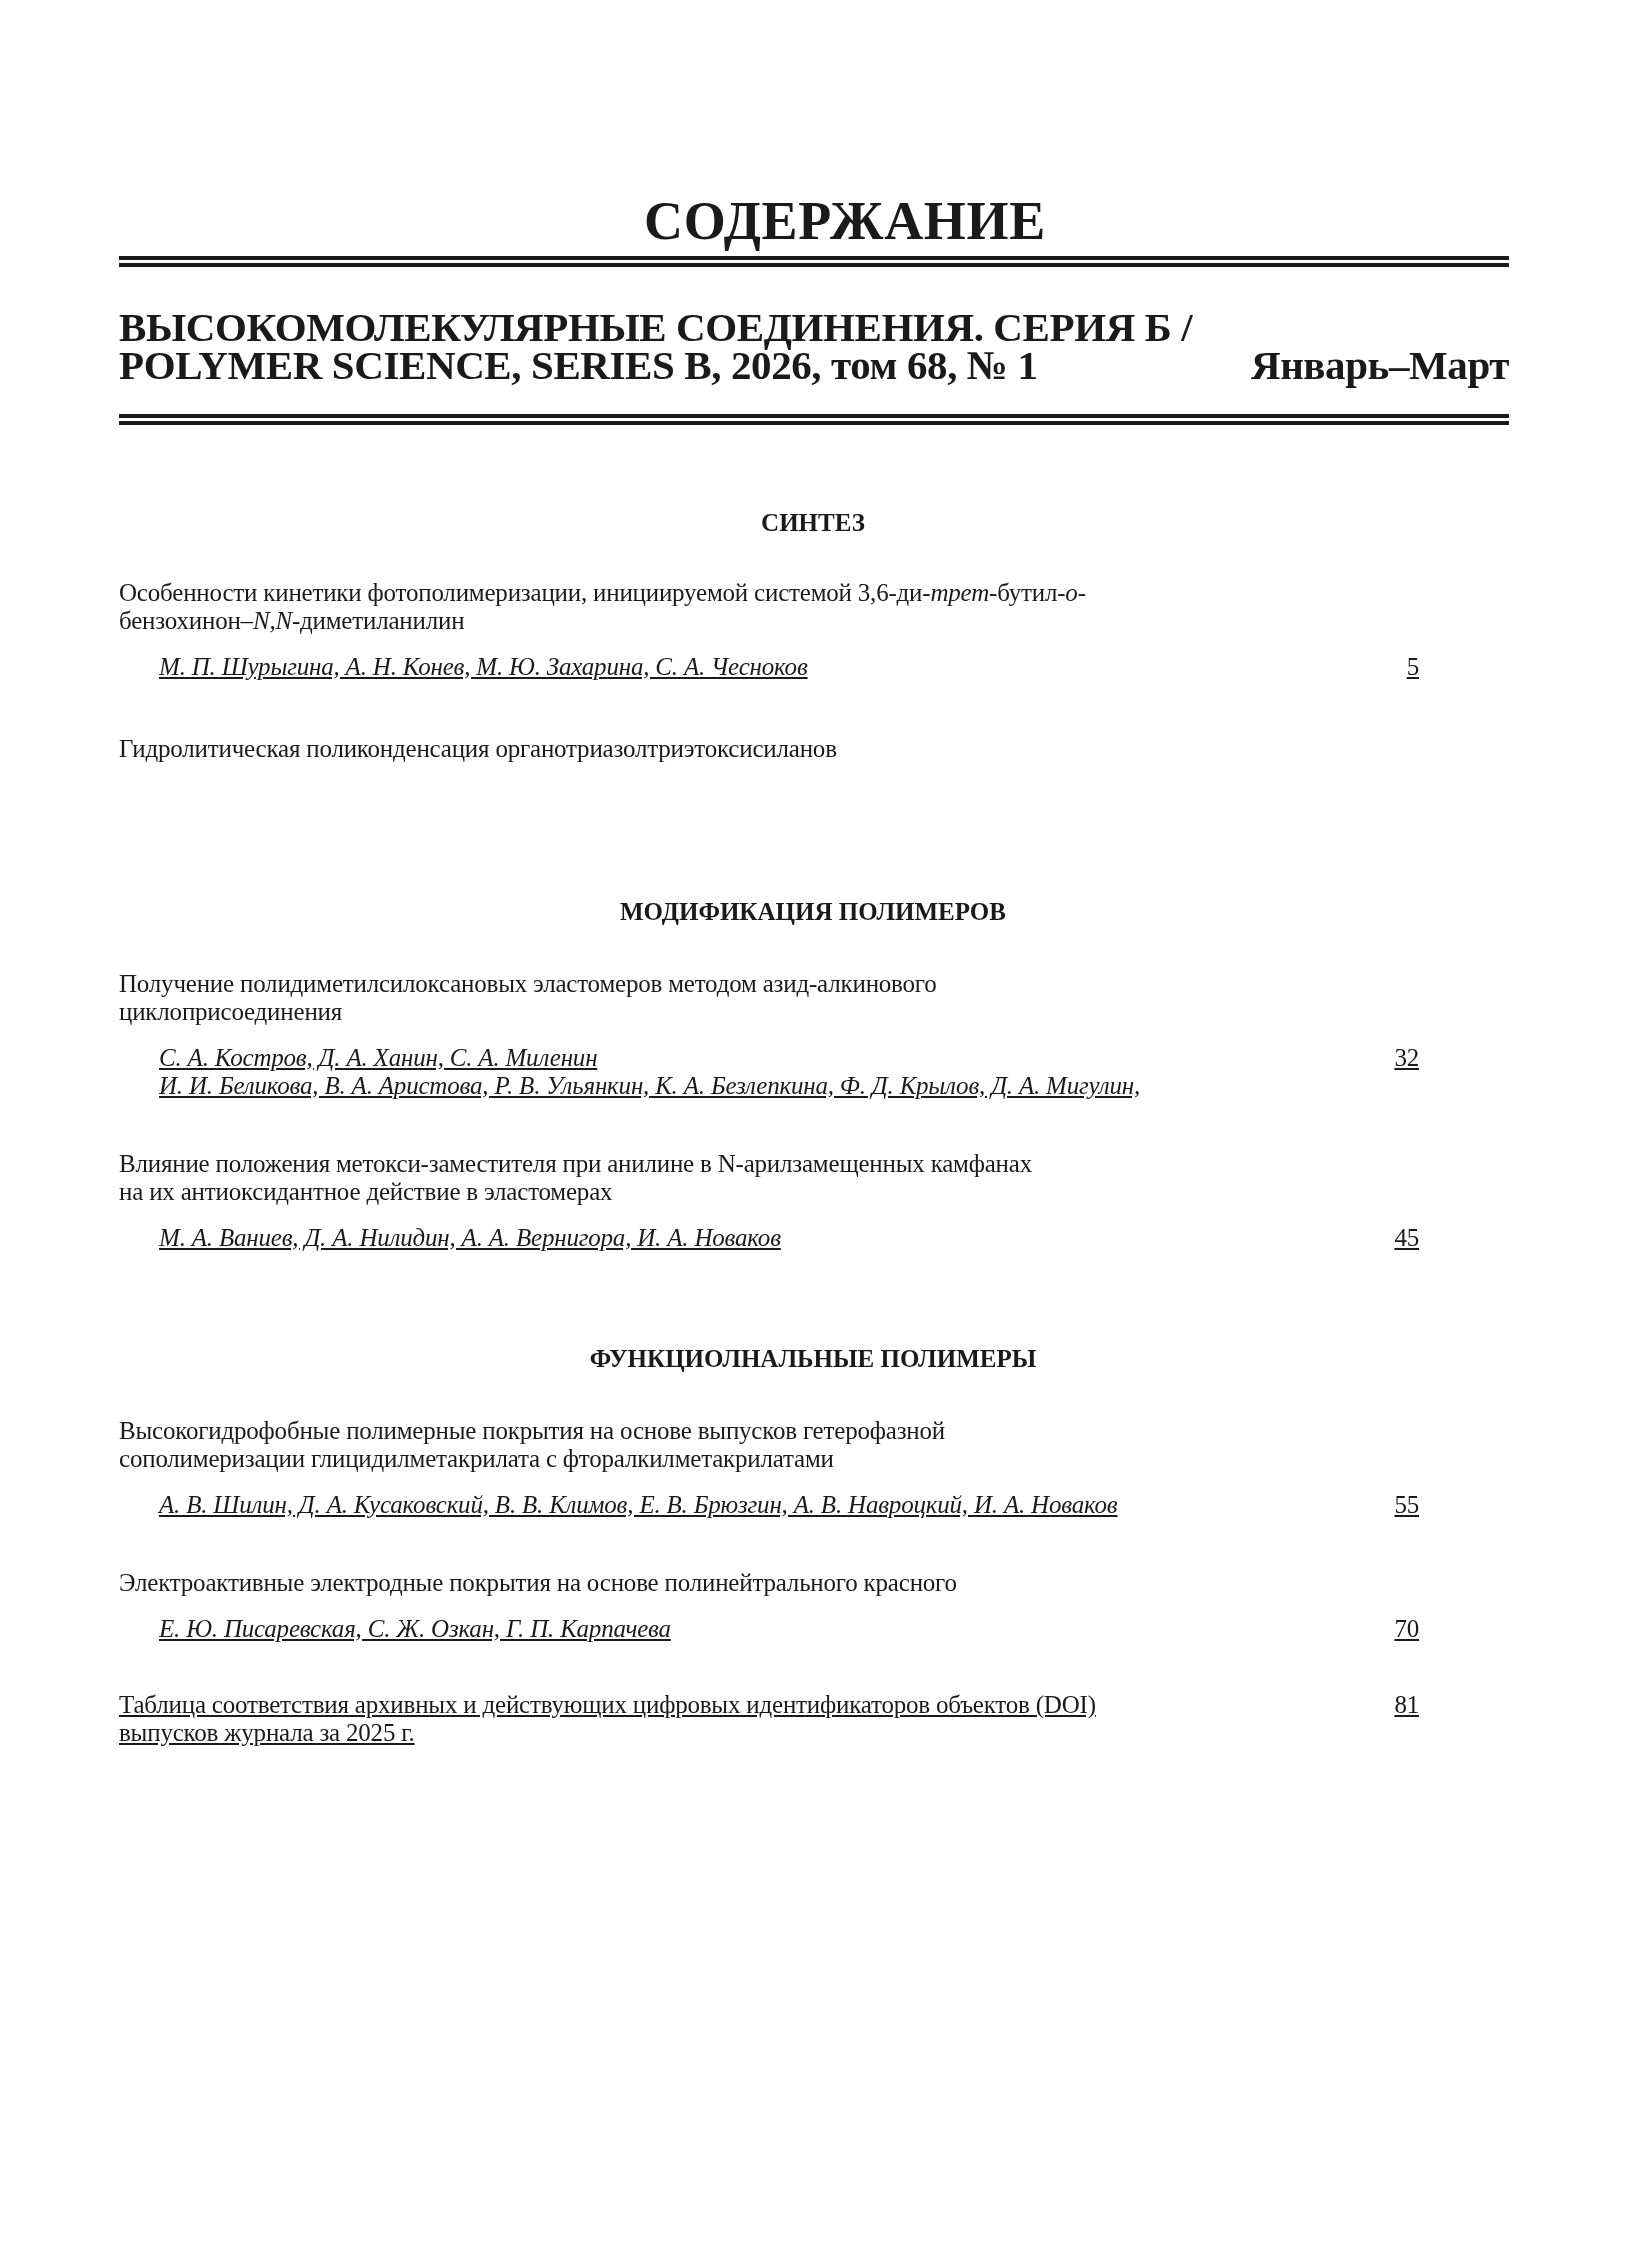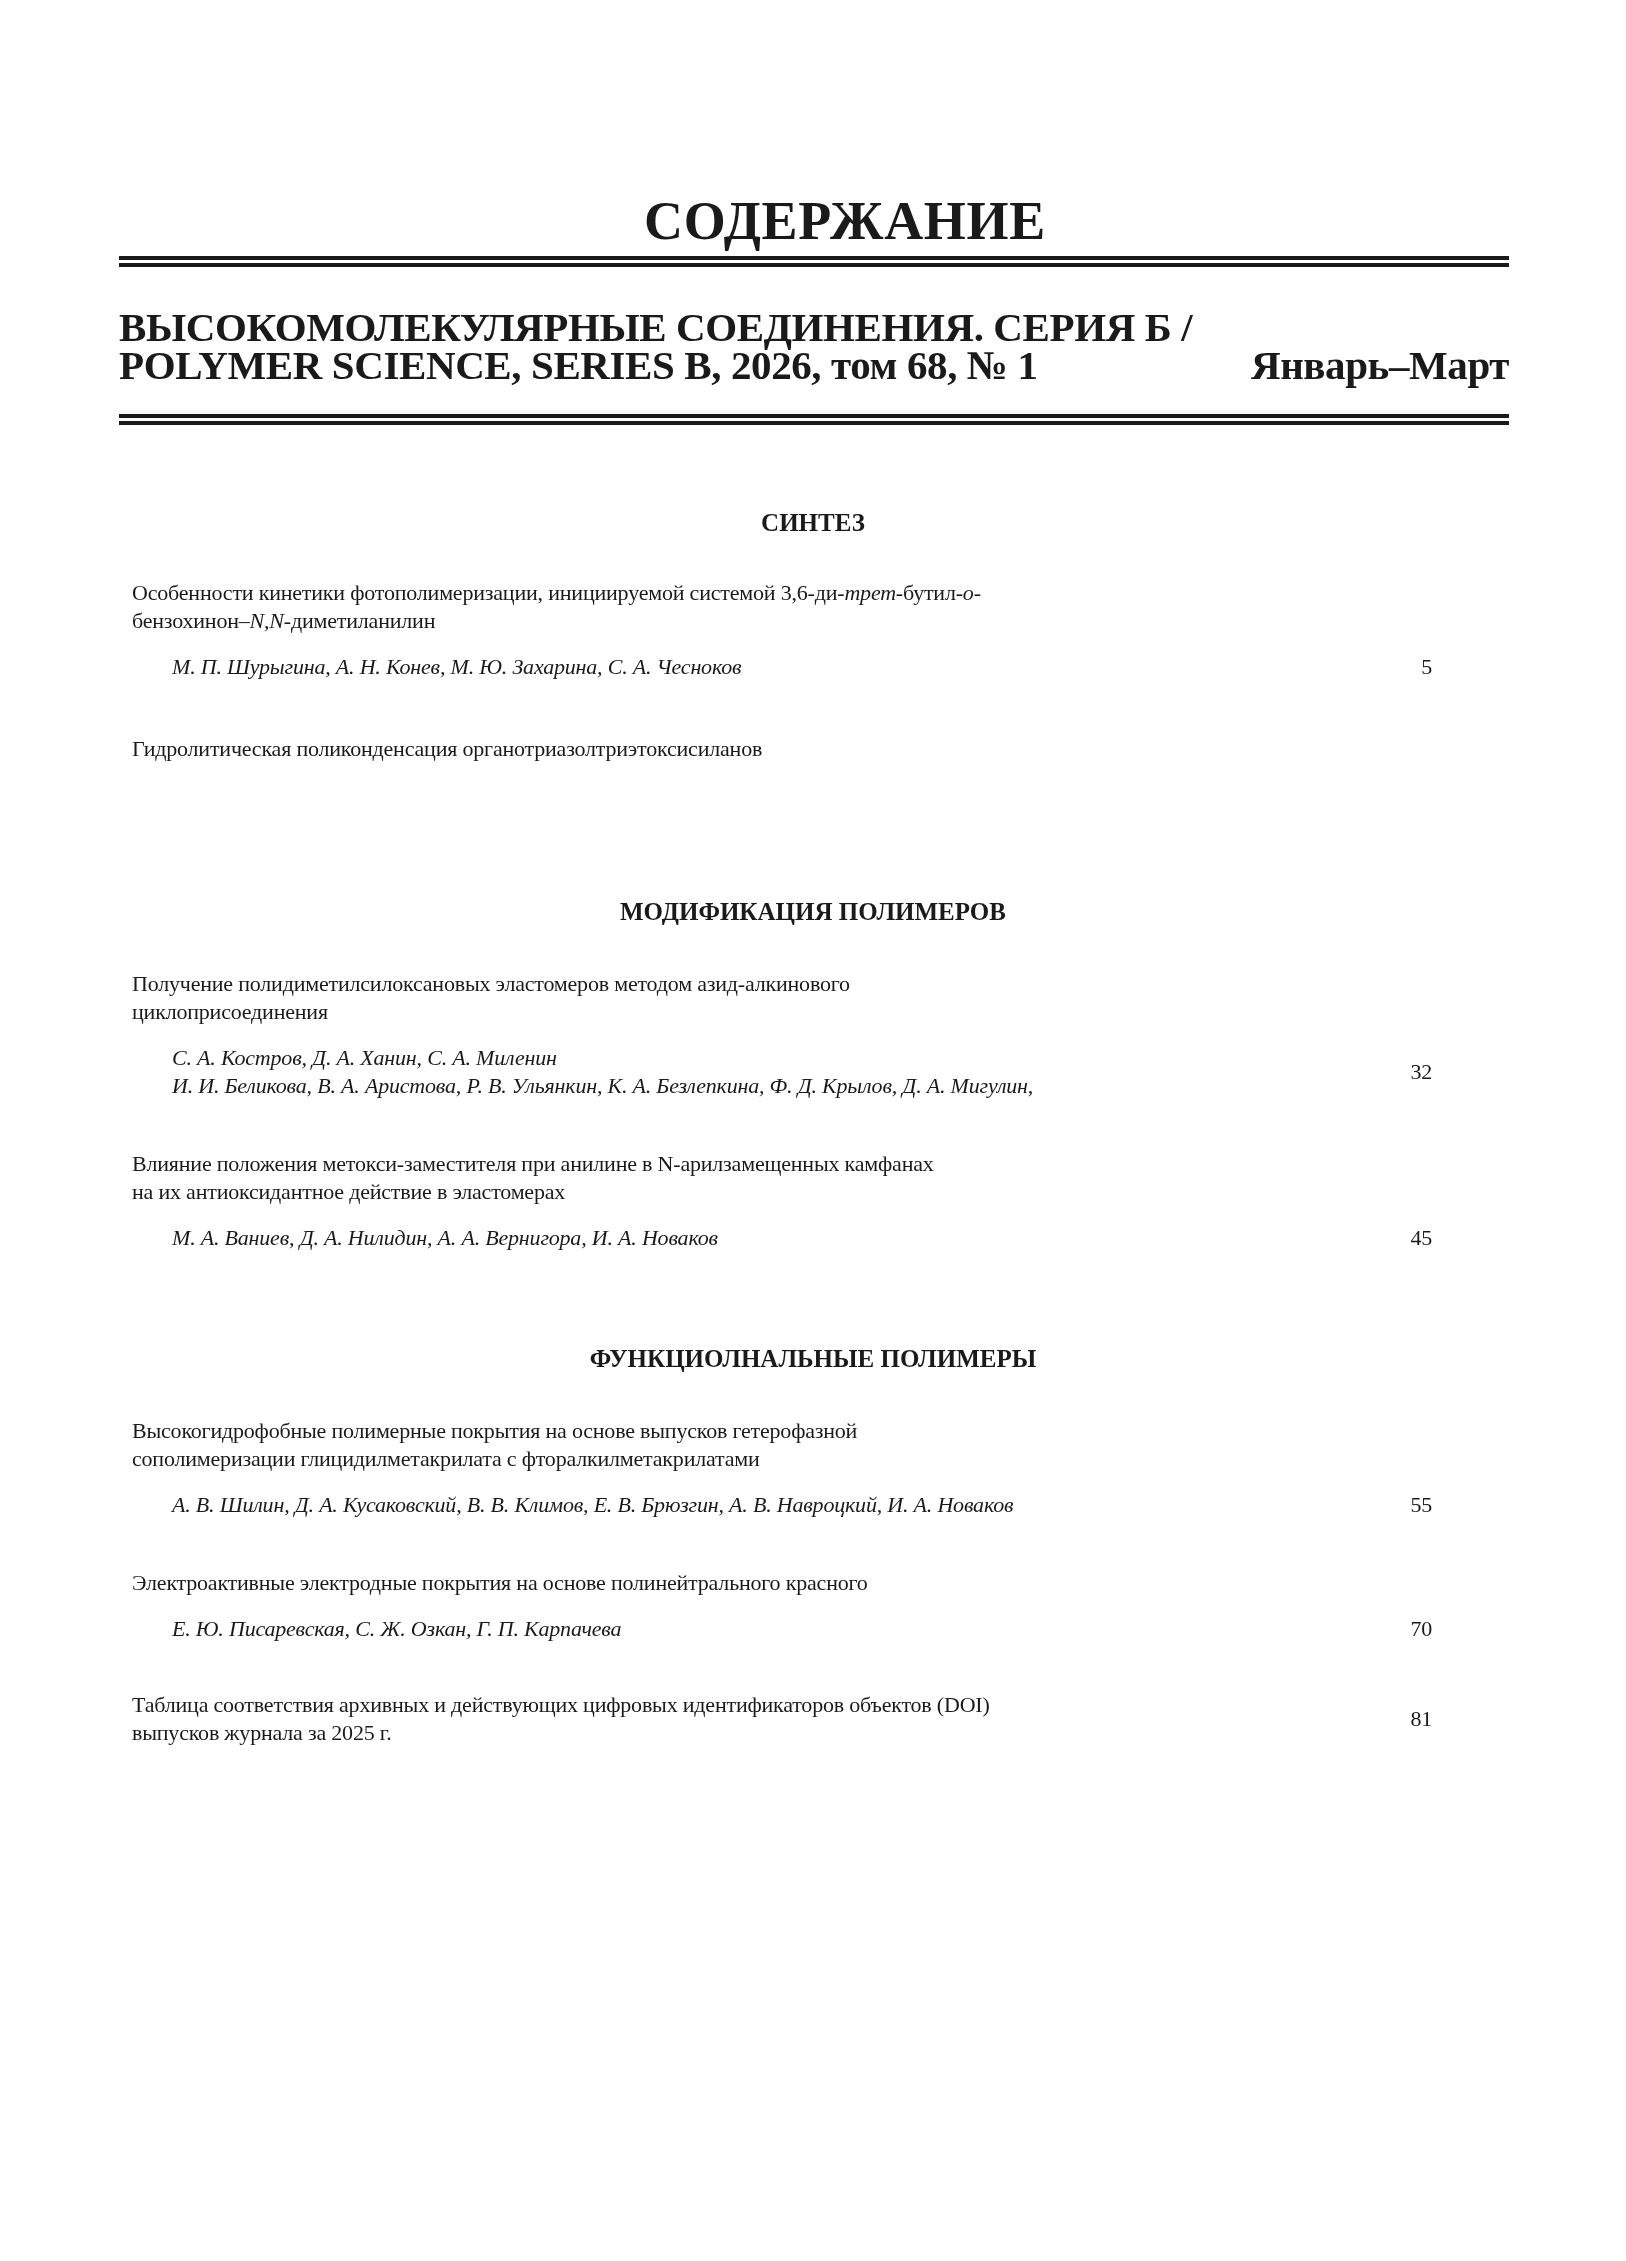--- a/index.html
+++ b/index.html
@@ -16,23 +16,23 @@
     .rule { position: absolute; left: 119px; width: 1390px; height: 4px; background: #1a1a1a; }
     .journal {
       position: absolute; left: 119px; width: 1390px; top: 308px;
       font-weight: bold; font-size: 41px; line-height: 38px; letter-spacing: -0.4px;
     }
     .journal .line2 { display: flex; justify-content: space-between; }
     .section-heading {
       position: absolute; left: 0; width: 1626px; text-align: center;
       font-weight: bold; font-size: 25px; line-height: 34px;
     }
-    .entry { position: absolute; left: 132px; width: 1300px; font-size: 22px; line-height: 28px; letter-spacing: -0.2px; }
+    .entry { position: absolute; left: 119px; width: 1300px; font-size: 25px; line-height: 28px; letter-spacing: -0.2px; }
     .entry .title { width: 1182px; }
-    .entry .row { display: flex; justify-content: space-between; align-items: center; }
+    .entry .row { display: flex; justify-content: space-between; align-items: flex-start; text-decoration: underline; }
     .entry .authors { font-style: italic; padding-left: 40px; width: 1142px; margin-top: 17.5px; }
     .entry .page { text-align: right; min-width: 67px; }
     .entry .page.with-authors { margin-top: 17.5px; }
     i { font-style: italic; }
   </style>
 </head>
 <body>
 
 <div class="page-title">СОДЕРЖАНИЕ</div>
 

